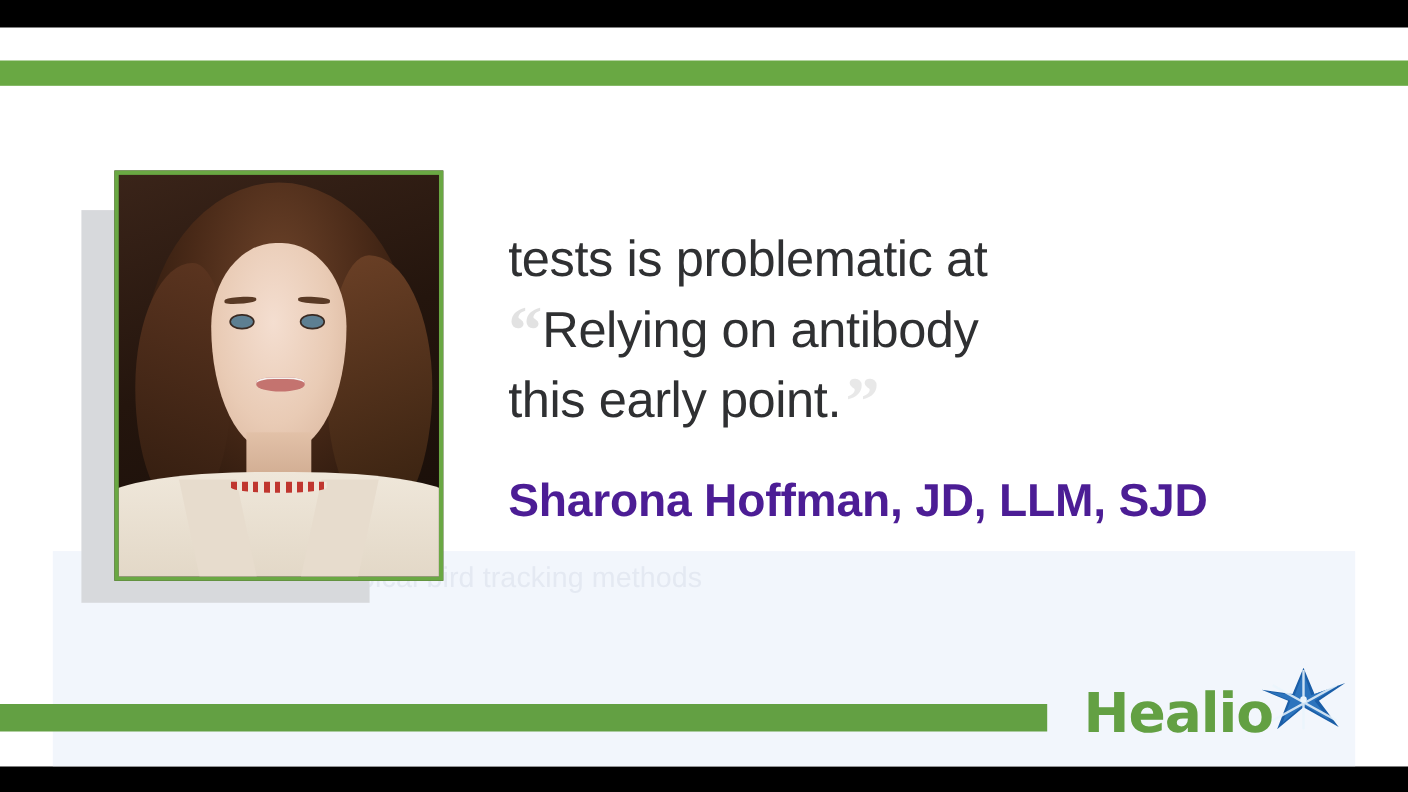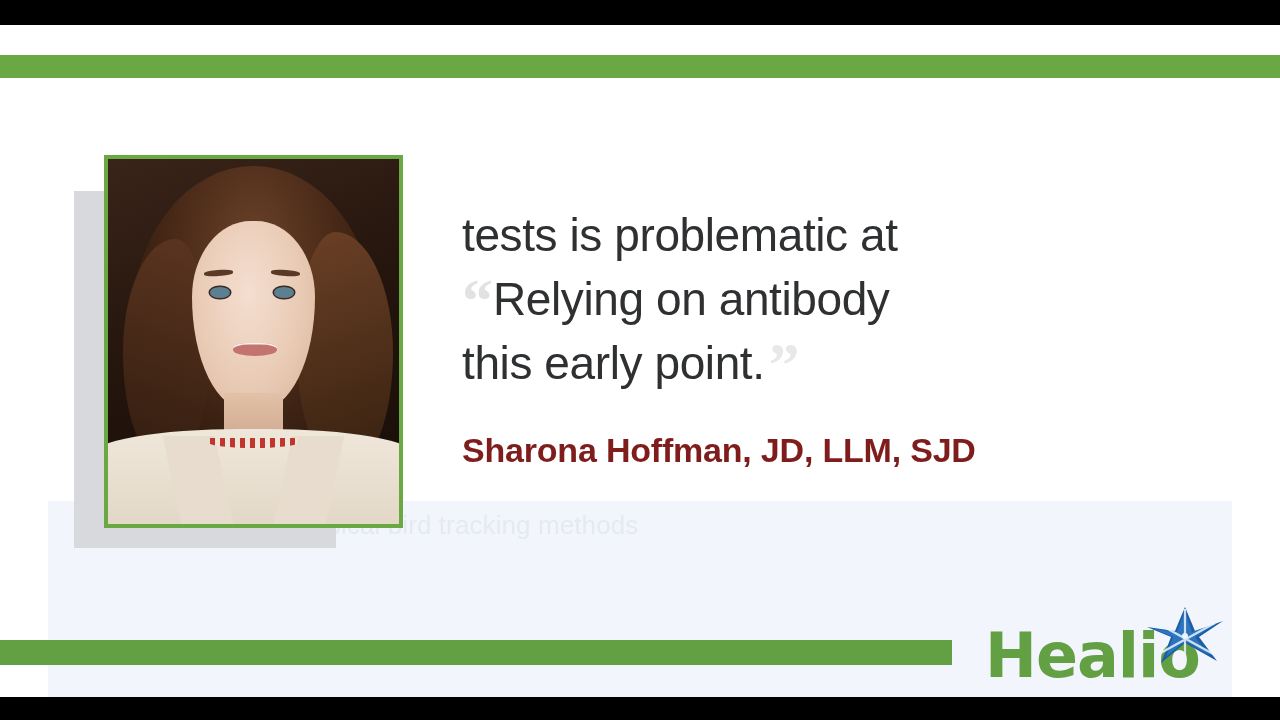--- a/index.html
+++ b/index.html
@@ -85,29 +85,29 @@
     position:relative; font-size:46px; line-height:64px; color:#2f3032;
     letter-spacing:-0.4px; white-space:nowrap;
   }
   .qmark { color:#e2e2e2; font-size:62px; line-height:0; vertical-align:-6px;
     font-family:"Liberation Serif", serif; font-weight:700; letter-spacing:-2px; }
   .qmark.open  { margin-right:2px; }
   .qmark.close { color:#e8e8e8; margin-left:4px; }
 
   .attrib {
     position:absolute; left:462px; top:406px;
-    font-size:34px; font-weight:700; color:#7f1d1d; letter-spacing:-0.2px;
+    font-size:42px; font-weight:700; color:#4c1d95; letter-spacing:-0.2px;
     white-space:nowrap;
   }
 
   
   .logo { position:absolute; left:985px; top:580px; width:240px; height:80px; }
   .logo-word {
     position:absolute; left:0; top:14px;
-    font-size:62px; font-weight:700; color:#63a043; letter-spacing:-1px;
+    font-size:50px; font-weight:700; color:#63a043; letter-spacing:-1px;
     font-family:"DejaVu Sans", sans-serif;
   }
   .logo-star { position:absolute; left:160px; top:0px; width:80px; height:62px; }
 </style>
 </head>
 <body>
 
 <div id="stage">
 
   <div class="letterbox-top"></div>

